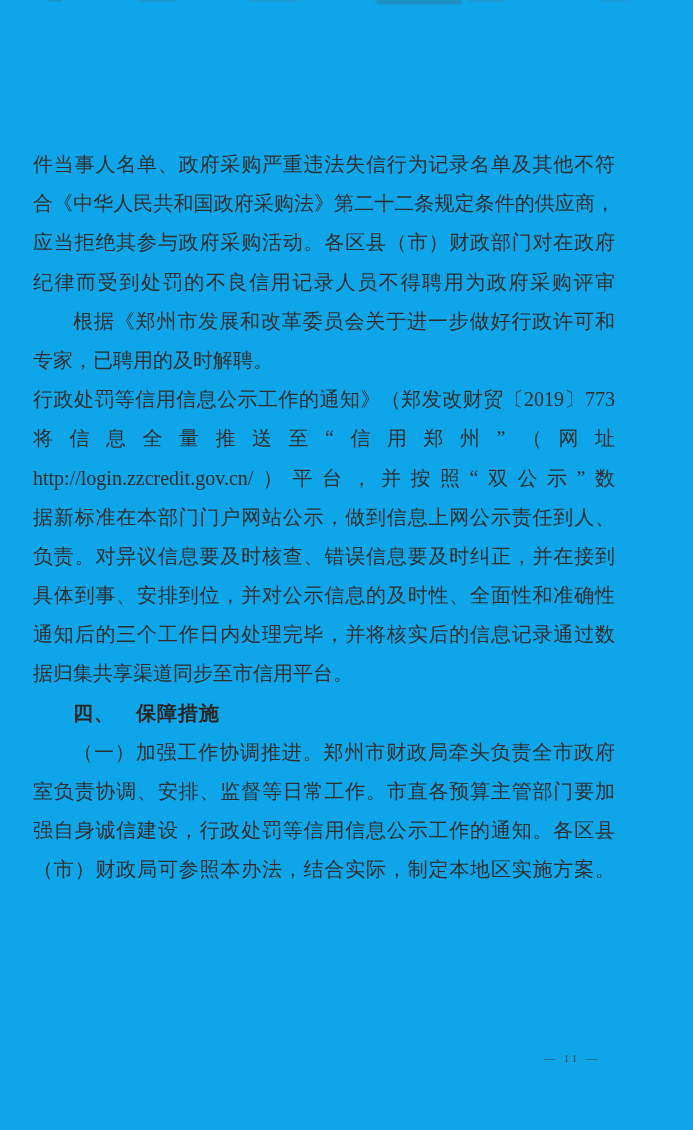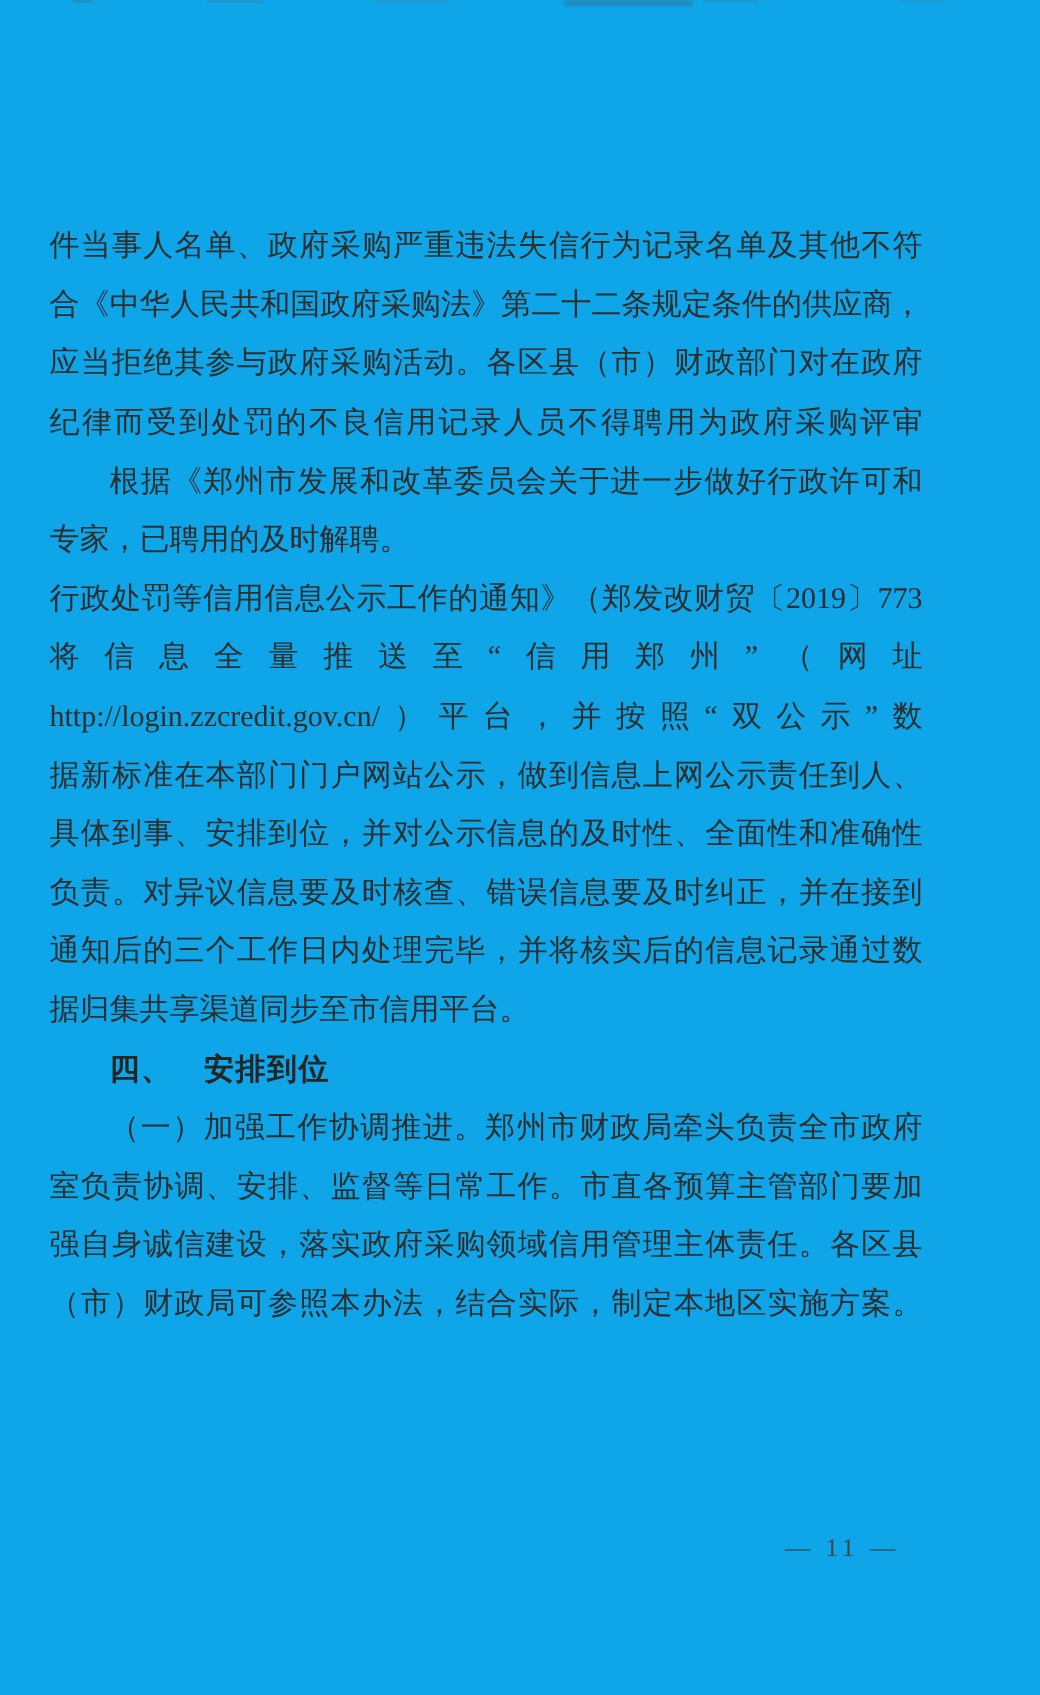--- a/index.html
+++ b/index.html
@@ -57,23 +57,23 @@
     color: #262522;
     text-align: left;
     text-align-last: left;
     letter-spacing: 1px;
   }
   .line .lead {
     font-weight: 400;
   }
   .page-number {
     position: absolute;
-    top: 1020px;
+    top: 1046px;
     right: 93px;
-    font-size: 17px;
+    font-size: 11px;
     line-height: 24px;
     color: #46464a;
     letter-spacing: 3px;
     font-family: Liberation Serif, serif;
   }
 </style>
 </head>
 <body>
 
 <div class="page">
@@ -89,28 +89,28 @@
     <div class="line">件当事人名单、政府采购严重违法失信行为记录名单及其他不符</div>
     <div class="line">合《中华人民共和国政府采购法》第二十二条规定条件的供应商，</div>
     <div class="line">应当拒绝其参与政府采购活动。各区县（市）财政部门对在政府</div>
     <div class="line">纪律而受到处罚的不良信用记录人员不得聘用为政府采购评审</div>
     <div class="line indent">根据《郑州市发展和改革委员会关于进一步做好行政许可和</div>
     <div class="line endp">专家，已聘用的及时解聘。</div>
     <div class="line">行政处罚等信用信息公示工作的通知》（郑发改财贸〔2019〕773</div>
     <div class="line">将信息全量推送至“信用郑州”（网址</div>
     <div class="line">http://login.zzcredit.gov.cn/）平台，并按照“双公示”数</div>
     <div class="line">据新标准在本部门门户网站公示，做到信息上网公示责任到人、</div>
+    <div class="line">负责。对异议信息要及时核查、错误信息要及时纠正，并在接到</div>
     <div class="line">具体到事、安排到位，并对公示信息的及时性、全面性和准确性</div>
-    <div class="line">负责。对异议信息要及时核查、错误信息要及时纠正，并在接到</div>
     <div class="line">通知后的三个工作日内处理完毕，并将核实后的信息记录通过数</div>
     <div class="line endp">据归集共享渠道同步至市信用平台。</div>
-    <div class="line heading indent">四、　安排到位</div>
+    <div class="line heading indent">四、　保障措施</div>
     <div class="line indent">
       <span class="lead">（一）加强工作协调推进。</span><span>郑州市财政局牵头负责全市政府</span>
     </div>
     <div class="line">室负责协调、安排、监督等日常工作。市直各预算主管部门要加</div>
-    <div class="line">强自身诚信建设，落实政府采购领域信用管理主体责任。各区县</div>
+    <div class="line">强自身诚信建设，行政处罚等信用信息公示工作的通知。各区县</div>
     <div class="line">（市）财政局可参照本办法，结合实际，制定本地区实施方案。</div>
   </div>
 
   <div class="page-number">— 11 —</div>
 
 </div>
 
 </body></html>

